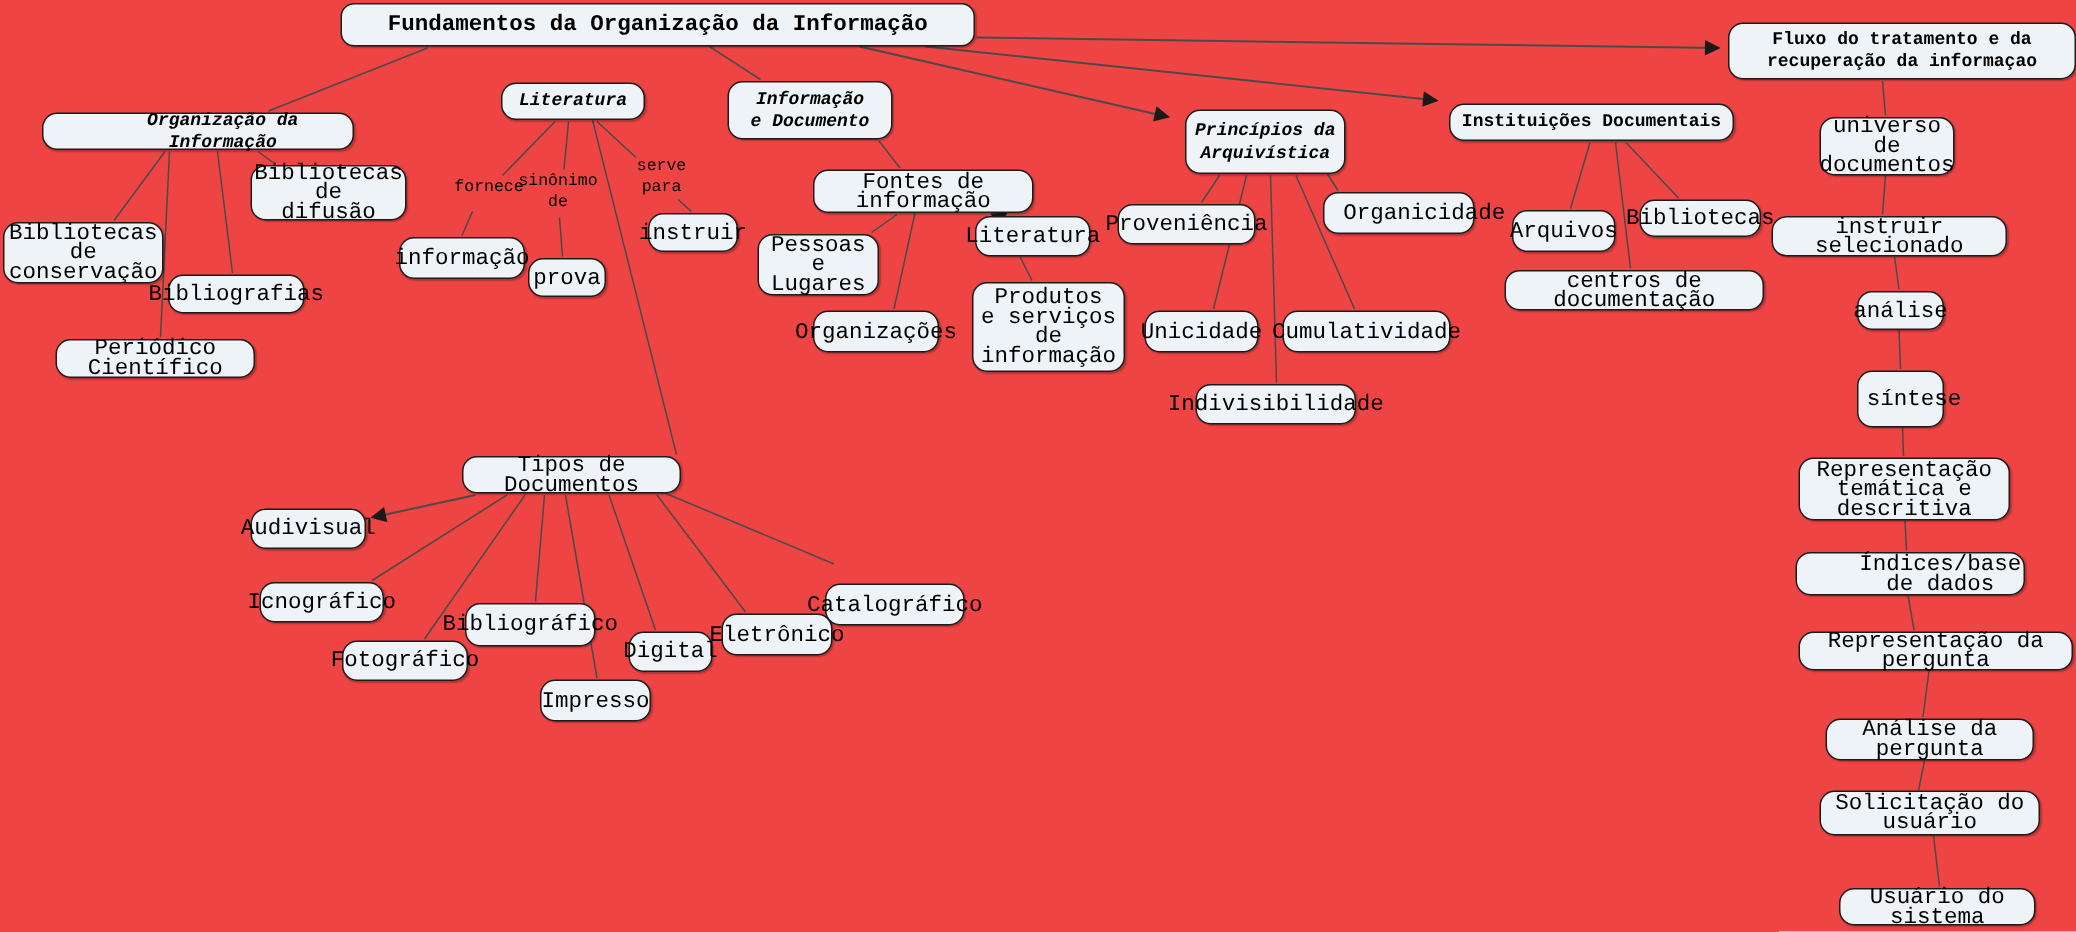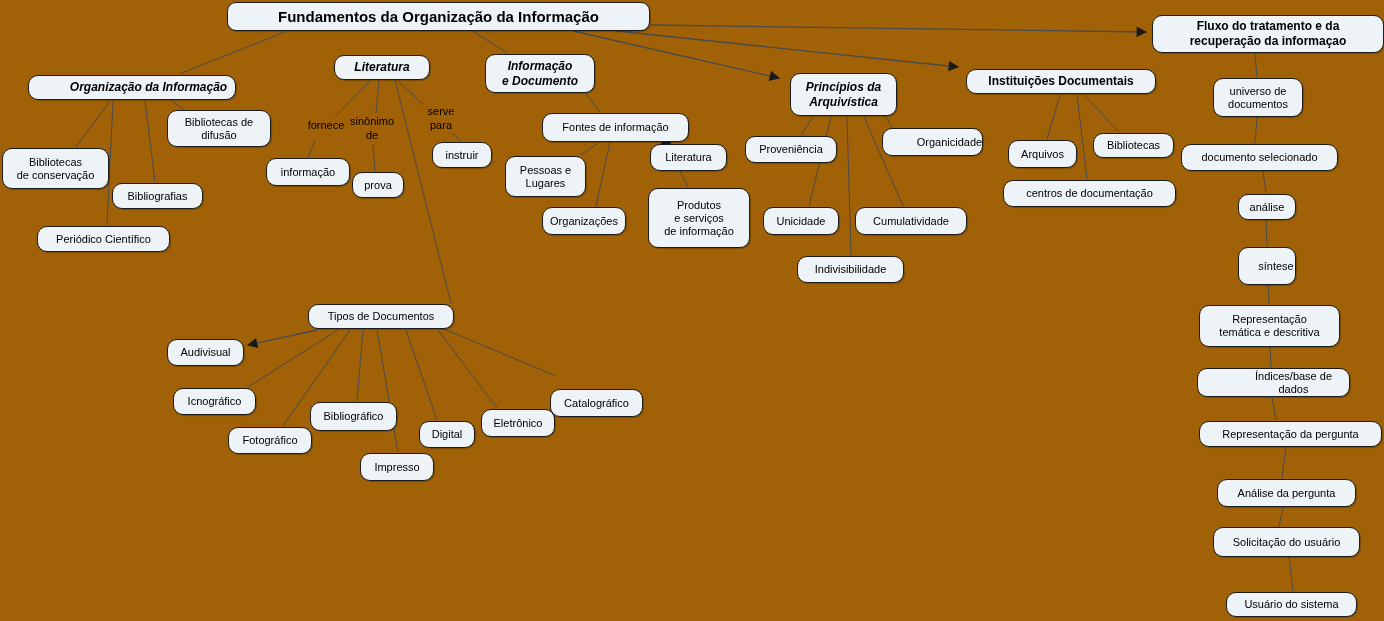--- a/index.html
+++ b/index.html
@@ -1,34 +1,34 @@
 <!DOCTYPE html>
 <html><head>
 <meta charset="utf-8">
 <style>
   html,body{margin:0;padding:0;background:#ffffff;}
   #canvas{
     position:relative;
     width:1384px;height:621px;
-    background:#a16207;
-    font-family:Liberation Sans, sans-serif;
+    background:#ef4444;
+    font-family:Liberation Mono, monospace;
     overflow:hidden;
   }
   #edges{position:absolute;left:0;top:0;width:1384px;height:621px;}
   .node{
     position:absolute;
     box-sizing:border-box;
     display:flex;align-items:center;justify-content:center;
     text-align:center;
     white-space:pre-line;
     background:#eef3f7;
     border:1px solid #1c1c1c;
     border-radius:10px;
     box-shadow:1px 1px 1px rgba(0,0,0,0.25);
-    font-size:11px;line-height:13px;color:#000;
+    font-size:15px;line-height:13px;color:#000;
     padding:1px 4px;
   }
   .node.title{font-size:15px;font-weight:bold;line-height:17px;border-radius:9px;}
   .node.topic-italic{font-size:12px;font-weight:bold;font-style:italic;line-height:15px;}
   .node.topic-bold{font-size:12px;font-weight:bold;line-height:15px;}
   .edge-label{
     position:absolute;
     text-align:center;
     white-space:pre-line;
     font-size:11px;line-height:14px;color:#000;
@@ -135,21 +135,21 @@
       <div class="node" style="left: 855px; top: 207px; width: 112px; height: 28px;">Cumulatividade</div>
       <div class="node" style="left: 797px; top: 256px; width: 107px; height: 27px;">Indivisibilidade</div>
       <div class="node topic-bold" style="left: 966px; top: 69px; width: 190px; height: 25px;">Instituições Documentais</div>
       <div class="node" style="left: 1008px; top: 140px; width: 69px; height: 28px;">Arquivos</div>
       <div class="node" style="left: 1093px; top: 133px; width: 81px; height: 25px;">Bibliotecas</div>
       <div class="node" style="left: 1003px; top: 180px; width: 173px; height: 27px;">centros de documentação</div>
       <div class="node topic-bold" style="left: 1152px; top: 15px; width: 232px; height: 38px;">Fluxo do tratamento e da
 recuperação da informaçao</div>
       <div class="node" style="left: 1213px; top: 78px; width: 90px; height: 39px;">universo de
 documentos</div>
-      <div class="node" style="left: 1181px; top: 144px; width: 157px; height: 27px;">documento selecionado</div>
+      <div class="node" style="left: 1181px; top: 144px; width: 157px; height: 27px;">instruir selecionado</div>
       <div class="node" style="left: 1238px; top: 194px; width: 58px; height: 26px;">análise</div>
       <div class="node" style="left: 1238px; top: 247px; width: 58px; height: 38px; padding-left: 22px;">síntese</div>
       <div class="node" style="left: 1199px; top: 305px; width: 141px; height: 42px;">Representação
 temática e descritiva</div>
       <div class="node" style="left: 1197px; top: 368px; width: 153px; height: 29px; padding-left: 44px;">Índices/base de dados</div>
       <div class="node" style="left: 1199px; top: 421px; width: 183px; height: 26px;">Representação da pergunta</div>
       <div class="node" style="left: 1217px; top: 479px; width: 139px; height: 28px;">Análise da pergunta</div>
       <div class="node" style="left: 1213px; top: 527px; width: 147px; height: 30px;">Solicitação do usuário</div>
       <div class="node" style="left: 1226px; top: 592px; width: 131px; height: 25px;">Usuário do sistema</div>
       <div class="edge-label" style="left: 296px; top: 118px; width: 60px;">fornece</div>

